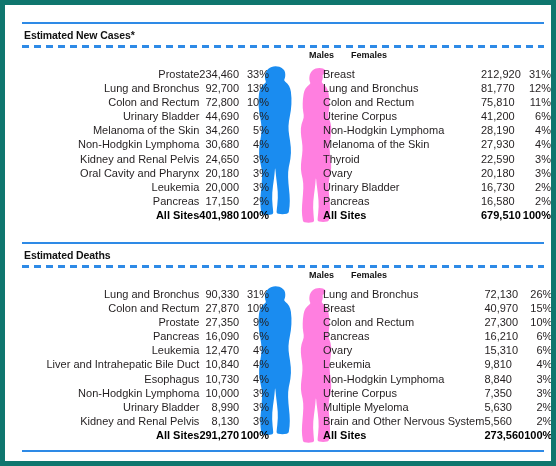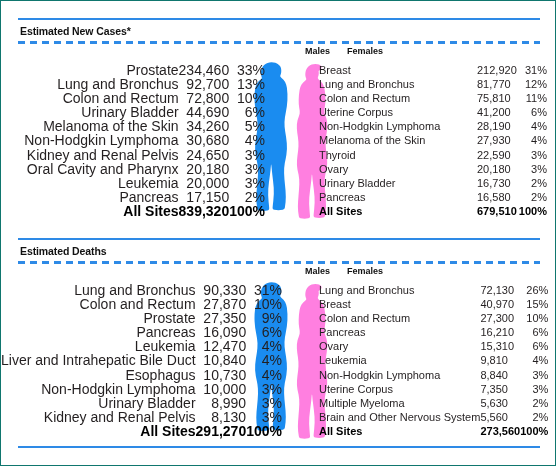--- a/index.html
+++ b/index.html
@@ -9,21 +9,21 @@
   }
   body {
     font-family: "Liberation Sans", sans-serif;
     -webkit-font-smoothing: antialiased;
   }
   #page {
     position: relative;
     width: 556px;
     height: 466px;
     background: #ffffff;
-    border: 1px solid #0f766e;
+    border: 5px solid #0f766e;
     box-sizing: border-box;
     overflow: hidden;
     text-decoration: underline;
   }
   .section {
     position: absolute;
     left: 0;
     width: 556px;
   }
   .rule-solid {
@@ -68,21 +68,21 @@
   }
   .gender-label.males { left: 264px; }
   .gender-label.females { left: 306px; }
 
   
   .tbl-left {
     position: absolute;
     left: 0px;
     width: 264px;
     border-collapse: collapse;
-    font-size: 14px;
+    font-size: 11px;
     color: #231f20;
   }
   .tbl-left td {
     padding: 0;
     height: 14.1px;
     line-height: 14.1px;
     white-space: nowrap;
     vertical-align: middle;
   }
   .tbl-left td.site  { text-align: right; width: 198px; padding-right: 0; }
@@ -190,21 +190,21 @@
             <td class="num">20,000</td>
             <td class="pct">3%</td>
           </tr>
         <tr>
             <td class="site">Pancreas</td>
             <td class="num">17,150</td>
             <td class="pct">2%</td>
           </tr>
         <tr class="total">
             <td class="site">All Sites</td>
-            <td class="num">839,320</td>
+            <td class="num">401,980</td>
             <td class="pct">100%</td>
           </tr>
       </tbody>
     </table>
 
     <table class="tbl-right" style="top:62px;">
       <tbody>
         <tr>
             <td class="site">Breast</td>
             <td class="num">212,920</td>

